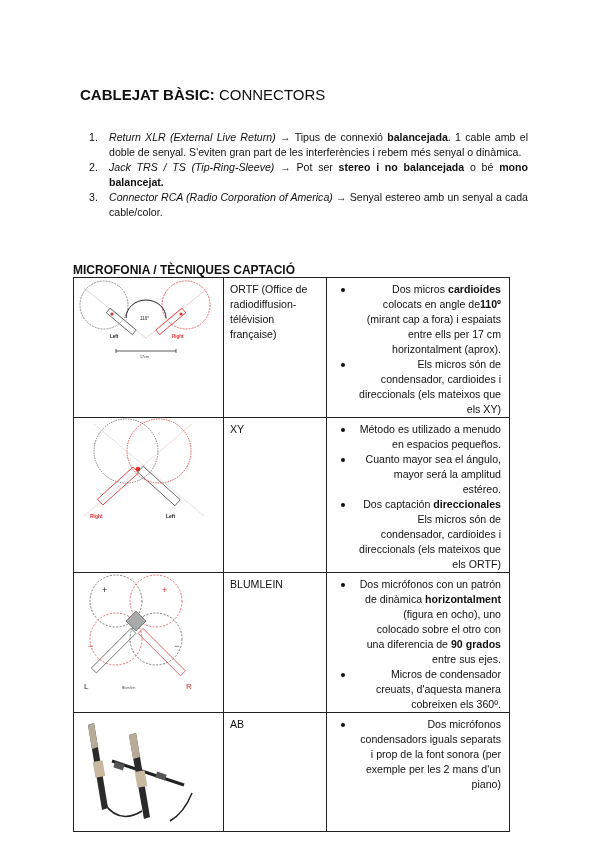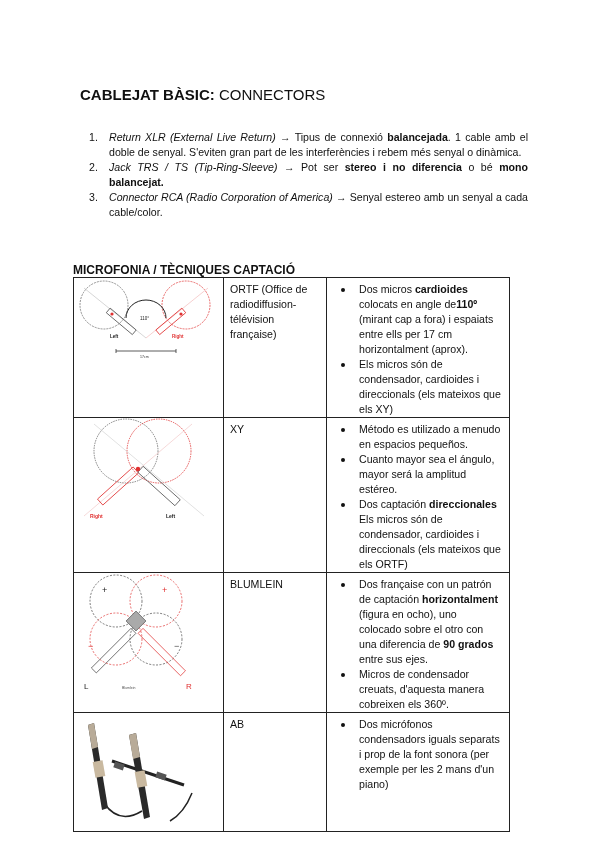--- a/index.html
+++ b/index.html
@@ -12,21 +12,21 @@
   ol.connectors { position: absolute; left: 73px; top: 130px; width: 455px; margin: 0; padding: 0;
                   list-style: none; font-size: 10.6px; line-height: 15px; }
   ol.connectors li { position: relative; padding-left: 36px; text-align: justify; }
   ol.connectors li .num { position: absolute; left: 16px; top: 0; }
   ol.connectors li i { font-style: italic; }
   .section2 { position: absolute; left: 73px; top: 263px; font-size: 12px; font-weight: bold; color: #111; }
   table.mics { position: absolute; left: 73px; top: 277px; border-collapse: collapse; width: 437px; }
   table.mics td { border: 1.5px solid #222; vertical-align: top; font-size: 10.6px; line-height: 15px; padding: 0; }
   td.img-cell { width: 149px; }
   td.name-cell { width: 90px; padding: 4px 6px 0 6px !important; }
-  td.desc-cell { padding: 4px 8px 0 0 !important; }
+  td.desc-cell { padding: 4px 8px 0 0 !important; text-align: right; }
   ul.bullets { margin: 0; padding: 0; list-style: none; }
   ul.bullets li { position: relative; padding-left: 32px; }
   ul.bullets li .dot { position: absolute; left: 14px; top: 6px; width: 4px; height: 4px; border-radius: 50%; background: #111; }
   .row1 td { height: 112px; }
   .row2 td { height: 126px; }
   .row3 td { height: 126px; }
   .row4 td { height: 114px; }
   svg { display: block; }
 </style>
 </head>
@@ -37,21 +37,21 @@
 
   <div class="subhead"><b>CABLEJAT BÀSIC:</b><span> CONNECTORS</span></div>
 
   <ol class="connectors">
     <li>
       <span class="num">1.</span>
       <i>Return XLR (External Live Return)</i><span> → </span><span>Tipus de connexió </span><b>balancejada</b><span>. 1 cable amb el doble de senyal. S'eviten gran part de les interferències i rebem més senyal o dinàmica.</span>
     </li>
     <li>
       <span class="num">2.</span>
-      <i>Jack TRS / TS (Tip-Ring-Sleeve)</i><span> → </span><span>Pot ser </span><b>stereo i no diferencia</b><span> o bé </span><b>mono balancejat.</b>
+      <i>Jack TRS / TS (Tip-Ring-Sleeve)</i><span> → </span><span>Pot ser </span><b>stereo i no balancejada</b><span> o bé </span><b>mono balancejat.</b>
     </li>
     <li>
       <span class="num">3.</span>
       <i>Connector RCA (Radio Corporation of America)</i><span> → </span><span>Senyal estereo amb un senyal a cada cable/color.</span>
     </li>
   </ol>
 
   <div class="section2">MICROFONIA / TÈCNIQUES CAPTACIÓ</div>
 
   <table class="mics">
@@ -140,21 +140,21 @@
           <text x="14" y="76" font-size="9" fill="#e03030">−</text>
           <text x="100" y="76" font-size="9" fill="#444">−</text>
           <text x="10" y="116" font-size="8" fill="#222">L</text>
           <text x="112" y="116" font-size="8" fill="#e03030">R</text>
           <text x="48" y="116" font-size="3.5" fill="#555">Blumlein</text>
         </svg>
       </td>
       <td class="name-cell">BLUMLEIN</td>
       <td class="desc-cell">
         <ul class="bullets">
-          <li><span class="dot"></span><span>Dos française con un patrón de captación </span><b>horizontalment</b><span> (figura en ocho), uno colocado sobre el otro con una diferencia de </span><b>90 grados</b><span> entre sus ejes.</span></li>
+          <li><span class="dot"></span><span>Dos micrófonos con un patrón de dinàmica </span><b>horizontalment</b><span> (figura en ocho), uno colocado sobre el otro con una diferencia de </span><b>90 grados</b><span> entre sus ejes.</span></li>
           <li><span class="dot"></span><span>Micros de condensador creuats, d'aquesta manera cobreixen els 360º.</span></li>
         </ul>
       </td>
     </tr>
 
     <tr class="row4">
       <td class="img-cell">
         <svg width="149" height="114" viewBox="0 0 149 114">
           <path d="M38 48 L110 72" stroke="#222" stroke-width="3" fill="none"></path>
           <path d="M30 90 Q45 112 68 98" stroke="#222" stroke-width="1.5" fill="none"></path>

